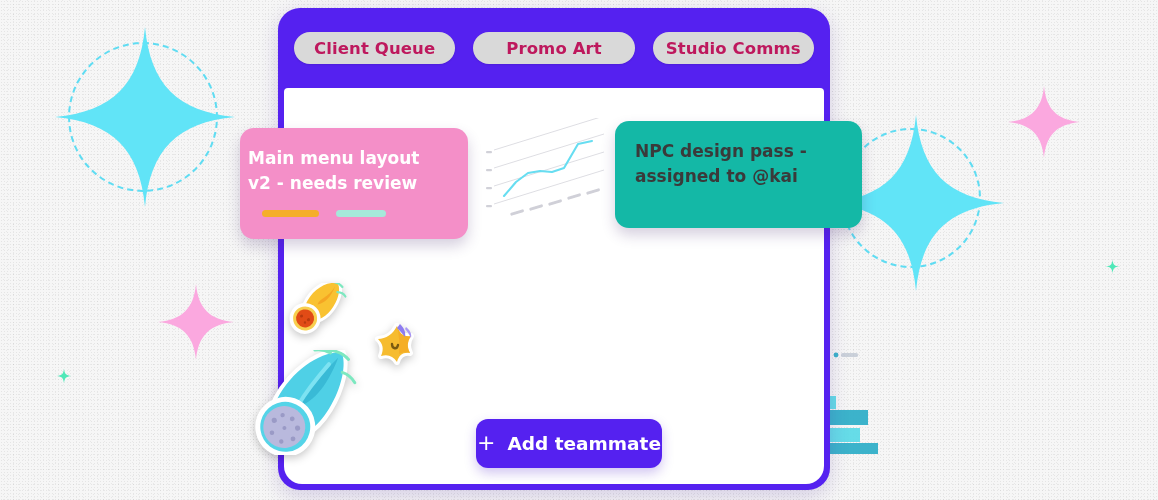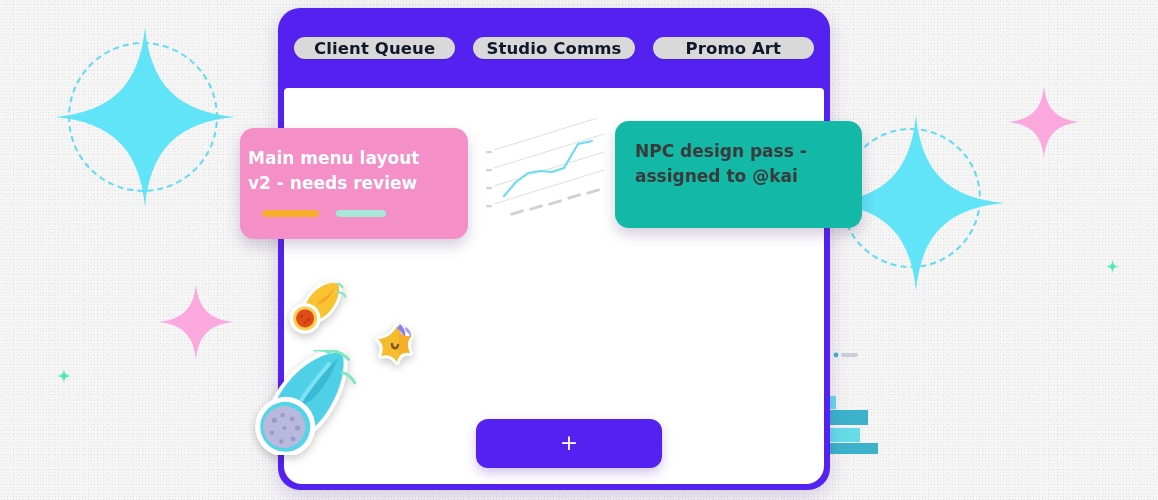--- a/index.html
+++ b/index.html
@@ -70,27 +70,27 @@
     width: 100%;
     height: 80px;
     display: flex;
     align-items: center;
     gap: 18px;
     padding: 0 16px;
   }
 
   .tab {
     flex: 1 1 0;
-    height: 22px;
+    height: 32px;
     background: #d9d9d9;
     border-radius: 19px;
     display: flex;
     align-items: center;
     justify-content: center;
-    color: #0f172a;
+    color: #be185d;
     font-size: 16.5px;
     font-weight: 700;
     letter-spacing: .1px;
     cursor: pointer;
     box-shadow: 0 1px 2px rgba(0,0,0,.10);
   }
 
   #canvas {
     position: absolute;
     left: 6px;
@@ -300,24 +300,24 @@
     </svg>
   </div>
 
   <div id="window">
 
     <div id="tabbar">
       <div class="tab">
         <span>Client Queue</span>
       </div>
       <div class="tab">
+        <span>Promo Art</span>
+      </div>
+      <div class="tab">
         <span>Studio Comms</span>
-      </div>
-      <div class="tab">
-        <span>Promo Art</span>
       </div>
     </div>
 
     <div id="canvas">
 
       <div id="linechart">
         <svg width="130" height="108" viewBox="0 0 130 108">
           <g stroke="#d8d8de" stroke-width="1" fill="none">
             <line x1="12" y1="86" x2="122" y2="52"></line>
             <line x1="12" y1="68" x2="122" y2="34"></line>
@@ -351,20 +351,21 @@
       </div>
 
       <div class="card" id="card-mint">
         <div class="card-text">NPC design pass -
 assigned to @kai</div>
       </div>
 
 
       <button id="add-btn">
         <span class="plus">+</span>
+        <span>Add teammate</span>
       </button>
 
     </div>
   </div>
 
   <div class="sticker" style="left:283px; top:283px;">
     <svg width="66" height="58" viewBox="0 0 66 58">
       <g transform="rotate(-12 33 29)">
         <path d="M60 5 C48 1 33 7 24 20 C20 27 21 34 27 36 C35 39 46 34 54 24 C59 18 62 10 60 5 Z" fill="#ffffff" stroke="#ffffff" stroke-width="6" stroke-linejoin="round"></path>
         <path d="M60 5 C48 1 33 7 24 20 C20 27 21 34 27 36 C35 39 46 34 54 24 C59 18 62 10 60 5 Z" fill="#f9c231"></path>

